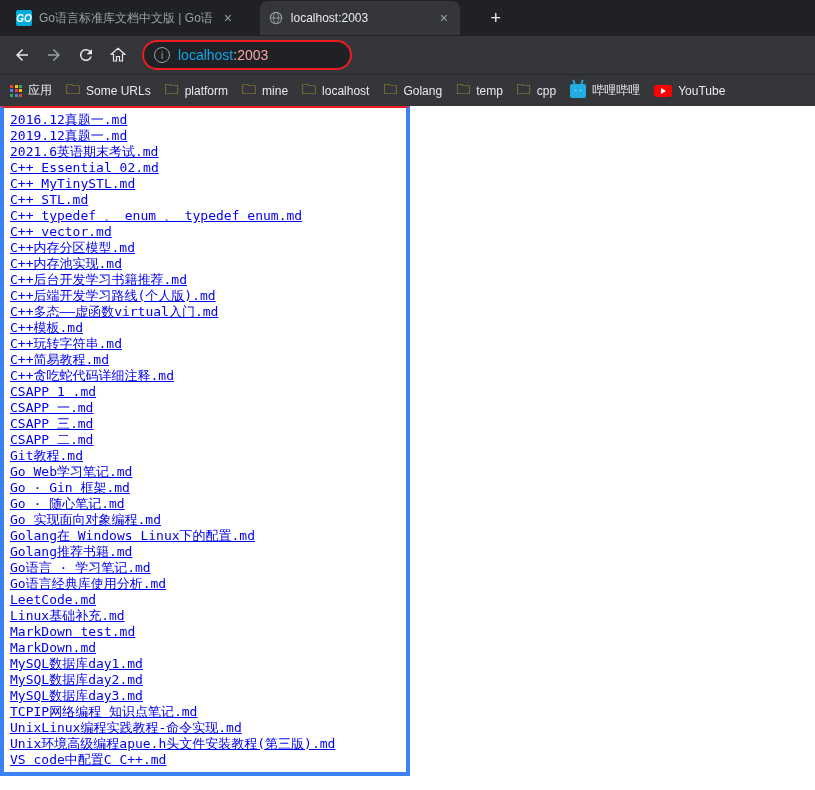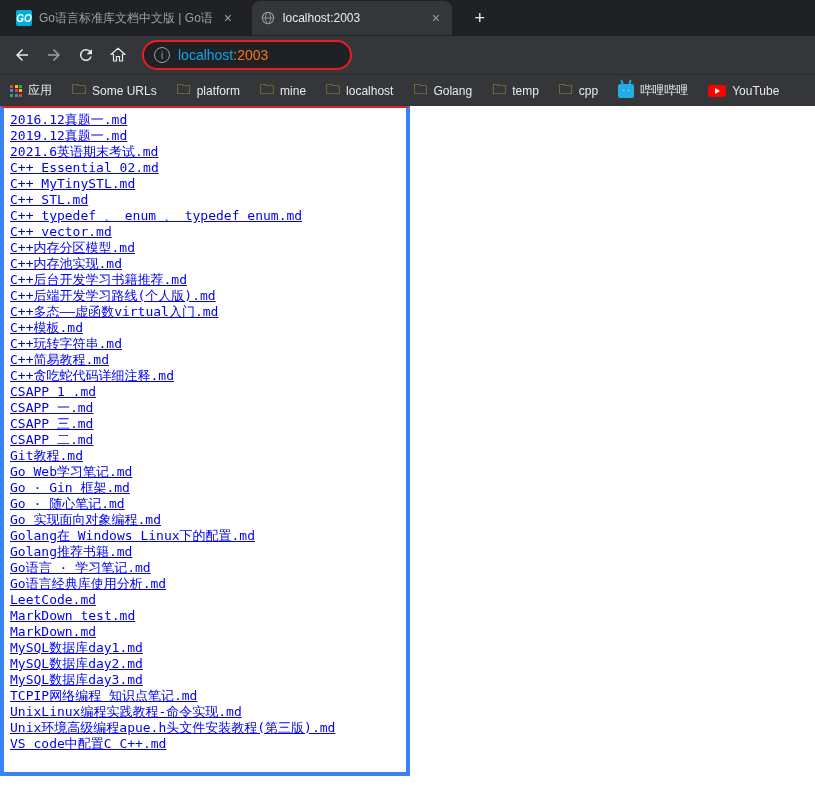--- a/index.html
+++ b/index.html
@@ -19,21 +19,21 @@
       align-items: center;
       height: 36px;
       padding-left: 8px;
       background: #202124;
     }
     .tab {
       display: flex;
       align-items: center;
       height: 34px;
       padding: 0 8px;
-      margin-right: 8px;
+      margin-right: 16px;
       min-width: 200px;
       max-width: 240px;
       border-top-left-radius: 8px;
       border-top-right-radius: 8px;
       font-size: 12px;
       gap: 7px;
       cursor: pointer;
     }
     .tab.inactive { background: #202124; color: #9aa0a6; }
     .tab.active { background: #35363a; color: #e8eaed; }
@@ -115,28 +115,28 @@
       border-radius: 50%;
       display: flex;
       align-items: center;
       justify-content: center;
       font-size: 10px;
       color: #9aa0a6;
       flex-shrink: 0;
     }
     .url-text { font-size: 14px; }
     .url-host { color: #0ea5e9; }
-    .url-port { color: #f97316; }
+    .url-port { color: #fca5a5; }
     .bookmarks-bar {
       display: flex;
       align-items: center;
       height: 32px;
       background: #35363a;
       padding: 0 10px;
-      gap: 20px;
+      gap: 14px;
       border-top: 1px solid #2a2b2e;
     }
     .apps-icon {
       display: grid;
       grid-template-columns: repeat(3, 3px);
       grid-template-rows: repeat(3, 3px);
       gap: 1.5px;
     }
     .apps-icon span {
       width: 3px; height: 3px;
@@ -345,20 +345,21 @@
       <a href="#">Git教程.md</a>
       <a href="#">Go Web学习笔记.md</a>
       <a href="#">Go · Gin 框架.md</a>
       <a href="#">Go ·  随心笔记.md</a>
       <a href="#">Go 实现面向对象编程.md</a>
       <a href="#">Golang在  Windows  Linux下的配置.md</a>
       <a href="#">Golang推荐书籍.md</a>
       <a href="#">Go语言  · 学习笔记.md</a>
       <a href="#">Go语言经典库使用分析.md</a>
       <a href="#">LeetCode.md</a>
+      <a href="#">Linux基础补充.md</a>
       <a href="#">MarkDown test.md</a>
       <a href="#">MarkDown.md</a>
       <a href="#">MySQL数据库day1.md</a>
       <a href="#">MySQL数据库day2.md</a>
       <a href="#">MySQL数据库day3.md</a>
       <a href="#">TCPIP网络编程 知识点笔记.md</a>
       <a href="#">UnixLinux编程实践教程-命令实现.md</a>
       <a href="#">Unix环境高级编程apue.h头文件安装教程(第三版).md</a>
       <a href="#">VS code中配置C C++.md</a>
     </div>

